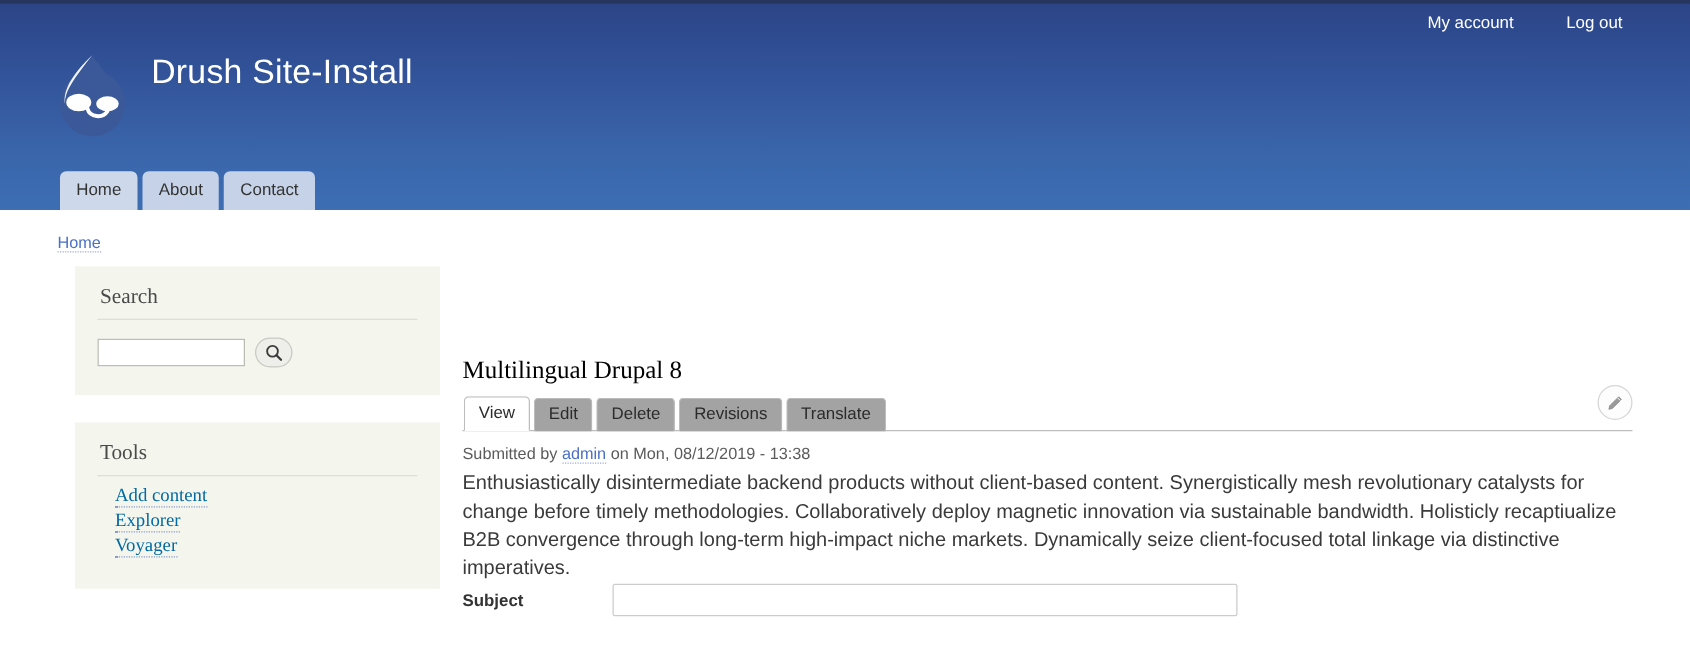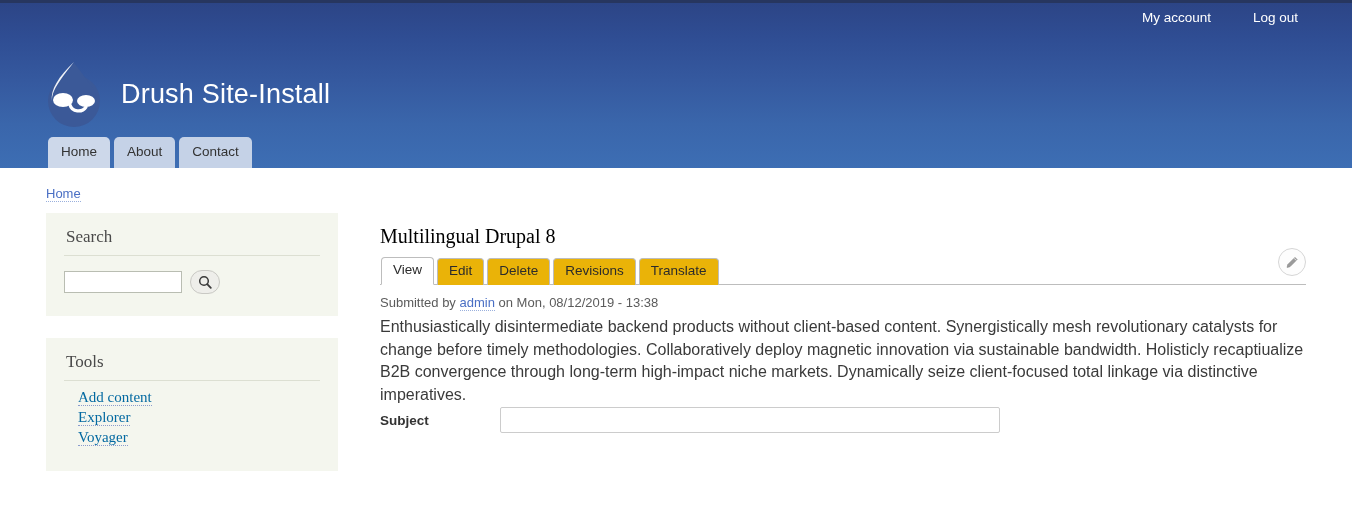--- a/index.html
+++ b/index.html
@@ -42,23 +42,22 @@
   .user-menu a {
     color: #ffffff;
     font-size: 13.5px;
     text-decoration: none;
     font-family: "Liberation Sans", sans-serif;
   }
 
   .brand {
     position: absolute;
     left: 45px;
-    top: 60px;
-    display: flex;
-    align-items: center;
+    top: 42px;
+    display: flex;
     gap: 18px;
   }
   .brand .logo {
     width: 58px;
     height: 68px;
     display: block;
   }
   .site-name {
     color: #ffffff;
     font-size: 27px;
@@ -104,23 +103,24 @@
   }
   .breadcrumb a {
     color: #4a6fc4;
     text-decoration: none;
     border-bottom: 1px dotted #9ab0dd;
     font-family: "Liberation Sans", sans-serif;
   }
 
   .columns {
     display: flex;
-    align-items: flex-start;
+    align-items: flex-end;
     padding: 12px 0 0 46px;
-    gap: 42px;
+    gap: 18px;
+    margin-left: 14px;
   }
 
   
   .sidebar {
     width: 292px;
     flex: 0 0 292px;
   }
   .block {
     background: #f4f6ee;
     padding: 14px 18px 22px 18px;
@@ -197,21 +197,21 @@
   .tabs-wrap {
     position: relative;
     border-bottom: 1px solid #bdbdbd;
     display: flex;
     align-items: flex-end;
     gap: 3px;
     padding-left: 1px;
     height: 27px;
   }
   .tab {
-    background: #eab308;
+    background: #a3a3a3;
     border: 1px solid #bdbdbd;
     border-bottom: none;
     border-radius: 4px 4px 0 0;
     font-size: 13.5px;
     color: #2b2b2b;
     padding: 4px 11px 5px 11px;
     line-height: 1.25;
     text-decoration: none;
     position: relative;
     top: 1px;

